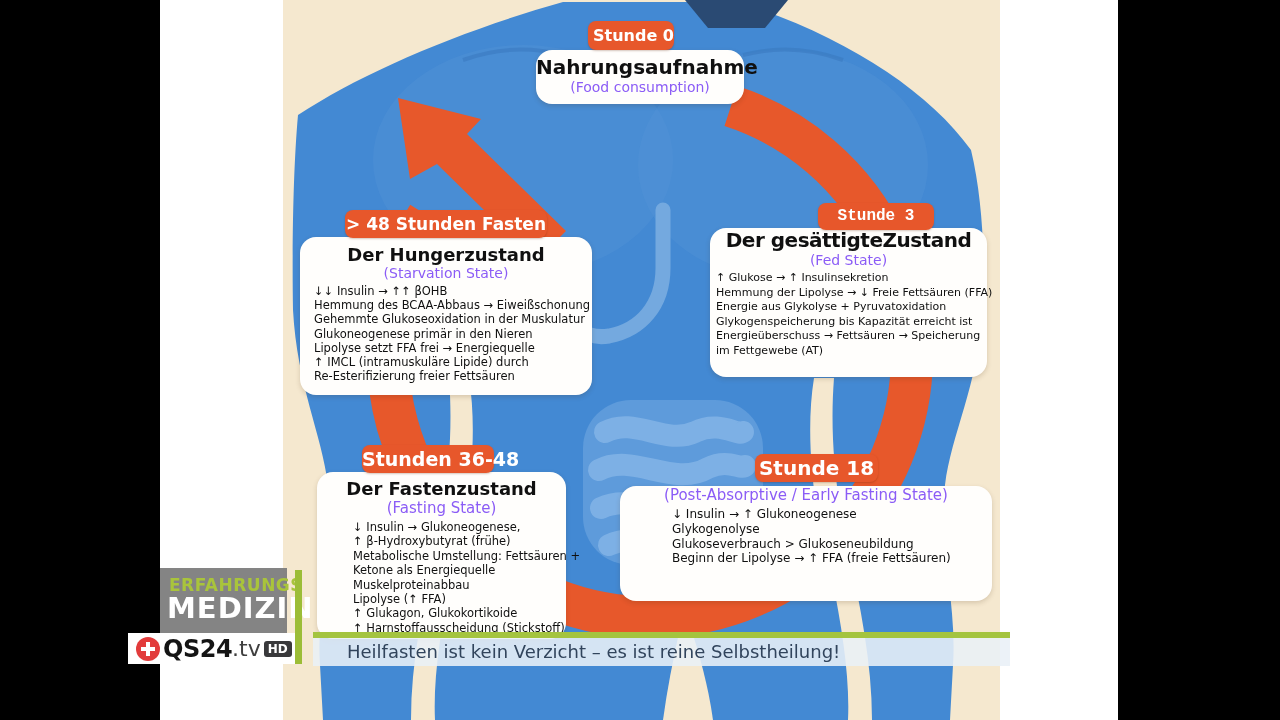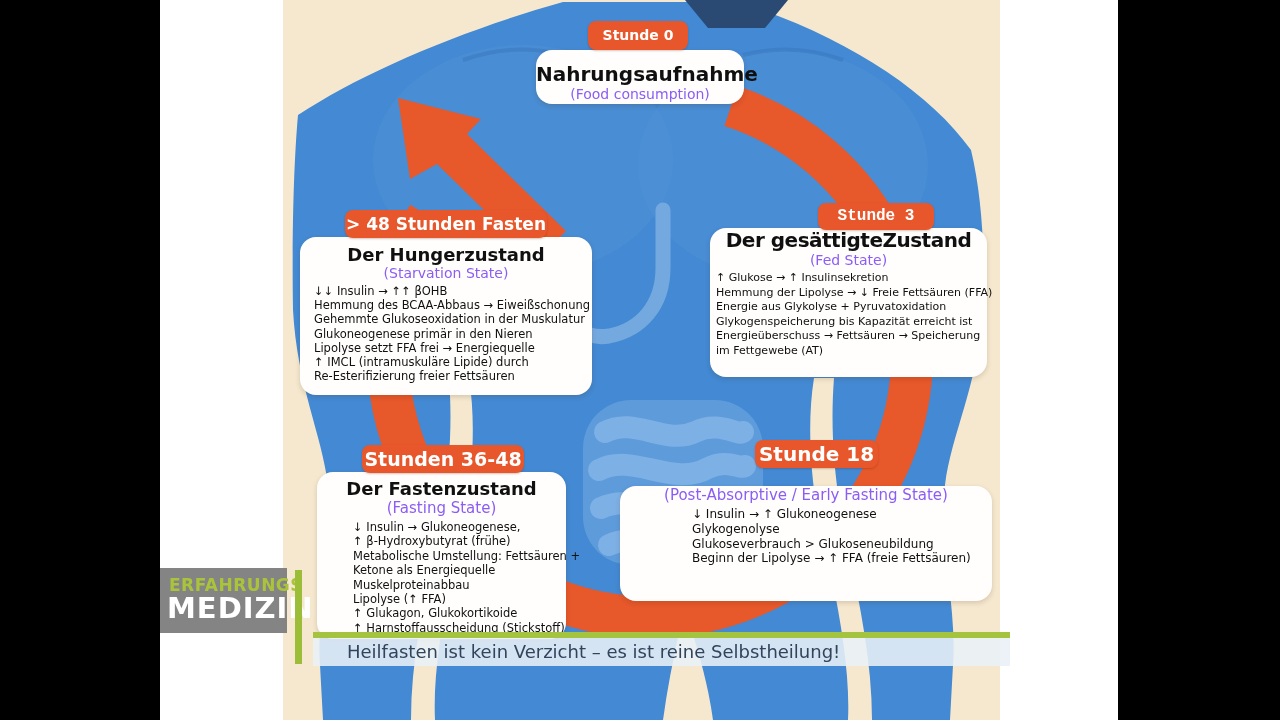--- a/index.html
+++ b/index.html
@@ -12,47 +12,47 @@
   #band-right { left:1000px; width:118px; }
   #content { position:absolute; left:283px; top:0; width:717px; height:720px; background:#F5E8CF; }
   #content svg { position:absolute; left:0; top:0; }
 
   
   .badge {
     position:absolute; background:#E7572B; color:#fff; font-weight:bold;
     text-align:center; border-radius:8px; z-index:6; white-space:nowrap;
     box-shadow:0 1px 2px rgba(90,30,0,0.25);
   }
-  #badge0  { left:588px; top:21px;  width:100px; height:29px; line-height:29px; font-size:14px; }
+  #badge0  { left:588px; top:21px;  width:86px; height:29px; line-height:29px; font-size:16px;text-align:right; }
   #badge3  { left:818px; top:203px; width:116px; height:27px; line-height:27px; font-size:16px;font-family:Liberation Mono, monospace; }
-  #badge18 { left:755px; top:440px; width:123px; height:28px; line-height:28px; font-size:20px; }
-  #badge36 { left:362px; top:445px; width:162px; height:28px; line-height:28px; font-size:19px; }
+  #badge18 { left:755px; top:454px; width:123px; height:28px; line-height:28px; font-size:20px; }
+  #badge36 { left:362px; top:445px; width:132px; height:28px; line-height:28px; font-size:19px; }
   #badge48 { left:345px; top:210px; width:202px; height:28px; line-height:28px; font-size:17px; }
 
   .box {
     position:absolute; background:#fffefc; border-radius:16px; z-index:5;
     box-shadow:0 2px 5px rgba(70,45,15,0.18); color:#101010; text-align:center;
   }
   #box0  { left:536px; top:50px;  width:208px; height:54px; }
   #box3  { left:710px; top:228px; width:277px; height:149px; }
   #box18 { left:620px; top:486px; width:372px; height:115px; }
   #box36 { left:317px; top:472px; width:249px; height:167px; }
   #box48 { left:300px; top:237px; width:292px; height:158px; }
 
   .box-title { font-weight:bold; }
-  #box0  .box-title { font-size:20px; margin-top:12px; }
+  #box0  .box-title { font-size:20px; margin-top:5px; }
   #box3  .box-title { font-size:20px; letter-spacing:-0.5px; }
   #box18 .box-title { font-size:15px; margin-top:7px; letter-spacing:-0.2px; }
   #box36 .box-title { font-size:18px; margin-top:6px; }
   #box48 .box-title { font-size:18px; margin-top:7px; }
   .box-sub { font-size:14px; color:#8b5cf6; }
   #box18 .box-sub, #box36 .box-sub { font-size:15px; }
   .box-lines { text-align:left; margin-top:3px; }
   #box3  .box-lines { padding-left:6px;  font-size:11px;   line-height:14.6px; }
-  #box18 .box-lines { padding-left:72px; font-size:12px;   line-height:14.8px; }
+  #box18 .box-lines { padding-left:52px; font-size:12px;   line-height:14.8px; }
   #box36 .box-lines { padding-left:36px; font-size:11.5px; line-height:14.4px; }
   #box48 .box-lines { padding-left:14px; font-size:11.5px; line-height:14.2px; }
   .line { white-space:nowrap; }
 
   
   #logo-gray {
     position:absolute; left:160px; top:568px; width:127px; height:65px;
     background:rgba(125,125,125,0.95); z-index:7;
   }
   .logo-line1 { color:#A9C43B; font-weight:bold; font-size:17px; margin:7px 0 0 9px; letter-spacing:0.5px; }
@@ -173,20 +173,29 @@
         <div class="line">Lipolyse setzt FFA frei → Energiequelle</div>
         <div class="line">↑ IMCL (intramuskuläre Lipide) durch</div>
         <div class="line">Re-Esterifizierung freier Fettsäuren</div>
       </div>
   </div>
 
   <div id="logo-gray">
     <div class="logo-line1">ERFAHRUNGS</div>
     <div class="logo-line2">MEDIZIN</div>
   </div>
+  <div id="logo-white">
+    <span class="cross-circle">
+      <span class="cross-h"></span>
+      <span class="cross-v"></span>
+    </span>
+    <span class="qs24">QS24</span>
+    <span class="tv">.tv</span>
+    <span class="hd">HD</span>
+  </div>
   <div id="green-vline"></div>
 
   <div id="green-hline"></div>
   <div id="caption-bar">
     <div class="caption-text">Heilfasten ist kein Verzicht – es ist reine Selbstheilung!</div>
   </div>
 
 </div>
 
 </body></html>

